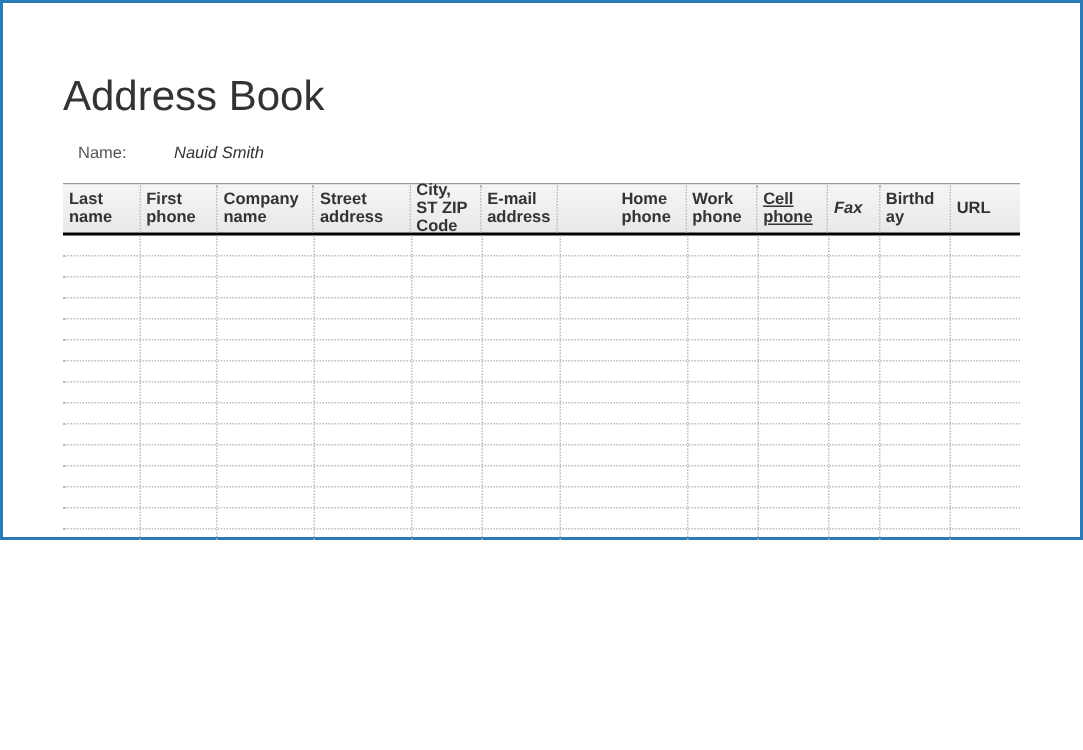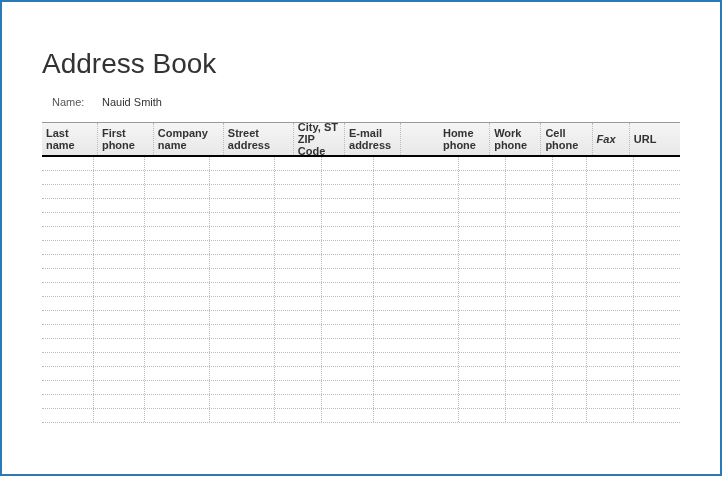--- a/index.html
+++ b/index.html
@@ -4,44 +4,44 @@
 <style>
   * { box-sizing: border-box; }
   body {
     margin: 0;
     padding: 0;
     font-family: "Segoe UI", Arial, sans-serif;
     background: #fff;
   }
   .frame {
     width: 722px;
-    height: 476px;
+    height: 360px;
     border: 2px solid #2a7bb5;
     background: #fff;
     position: relative;
     padding: 28px 40px 40px 40px;
   }
   .title {
     font-size: 28px;
     font-family: "Segoe UI Light", "Segoe UI", Arial, sans-serif;
     font-weight: 300;
     color: #333;
     margin: 18px 0 16px 0;
   }
   .name-row {
     display: flex;
     align-items: center;
     font-size: 11px;
     color: #555;
     margin-bottom: 14px;
     padding-left: 10px;
-    gap: 0;
+    gap: 14px;
   }
   .name-label { width: 50px; }
-  .name-value { color: #333; }
+  .name-value { color: #333; font-style: italic; }
   .grid {
     border-top: 1px solid #999;
     width: 100%;
   }
   .header-row {
     display: flex;
     background: linear-gradient(#f5f5f5, #e8e8e8);
     border-bottom: 2px solid #000;
     font-size: 11px;
     font-weight: 600;
@@ -77,21 +77,21 @@
   .data-cell:last-child { border-right: none; }
   
   .c0 { flex: 1.0; }
   .c1 { flex: 1.0; }
   .c2 { flex: 1.3; }
   .c3 { flex: 1.3; }
   .c4 { flex: 0.9; }
   .c5 { flex: 1.0; }
   .c6 { flex: 0.9; margin-left: 38px; }
   .c7 { flex: 0.9; }
-  .c8 { flex: 0.9; }
+  .c8 { flex: 0.9; text-decoration: underline; }
   .c9 { flex: 0.6; font-style: italic; }
   .c10 { flex: 0.9; }
   .c11 { flex: 0.9; }
 </style>
 </head>
 <body>
 
 <div class="frame">
 
   <div class="title">Address Book</div>
@@ -106,20 +106,21 @@
       <div class="header-cell c0">Last name</div>
       <div class="header-cell c1">First phone</div>
       <div class="header-cell c2">Company name</div>
       <div class="header-cell c3">Street address</div>
       <div class="header-cell c4">City, ST ZIP Code</div>
       <div class="header-cell c5">E-mail address</div>
       <div class="header-cell c6">Home phone</div>
       <div class="header-cell c7">Work phone</div>
       <div class="header-cell c8">Cell phone</div>
       <div class="header-cell c9">Fax</div>
+      <div class="header-cell c10">Birthday</div>
       <div class="header-cell c11">URL</div>
     </div>
     <div class="body-rows" id="body-rows">
         <div class="data-row">
           <div class="data-cell c0"></div>
           <div class="data-cell c1"></div>
           <div class="data-cell c2"></div>
           <div class="data-cell c3"></div>
           <div class="data-cell c4"></div>
           <div class="data-cell c5"></div>

